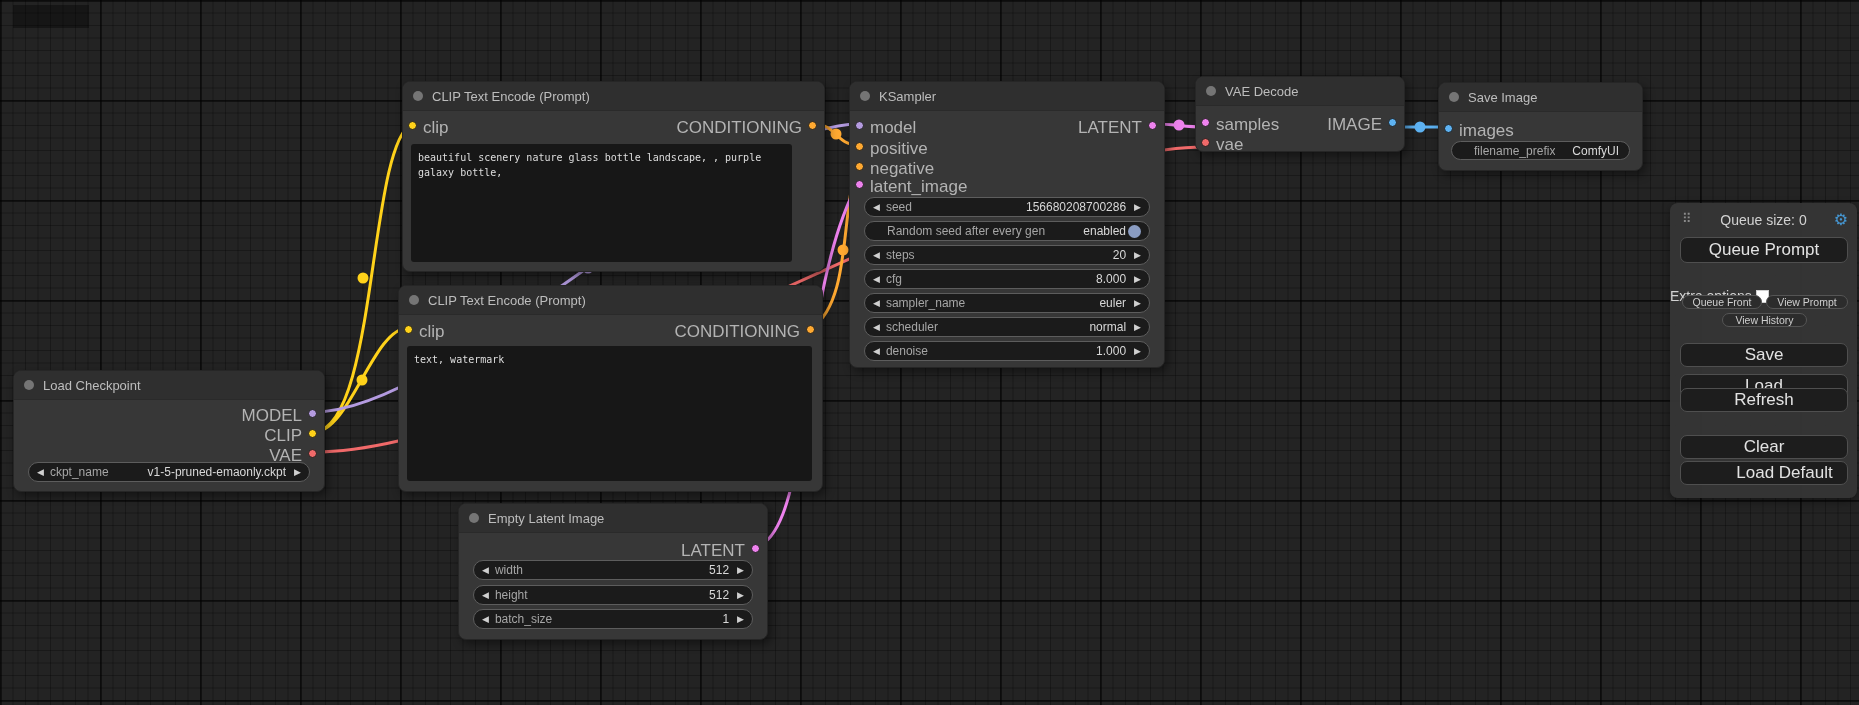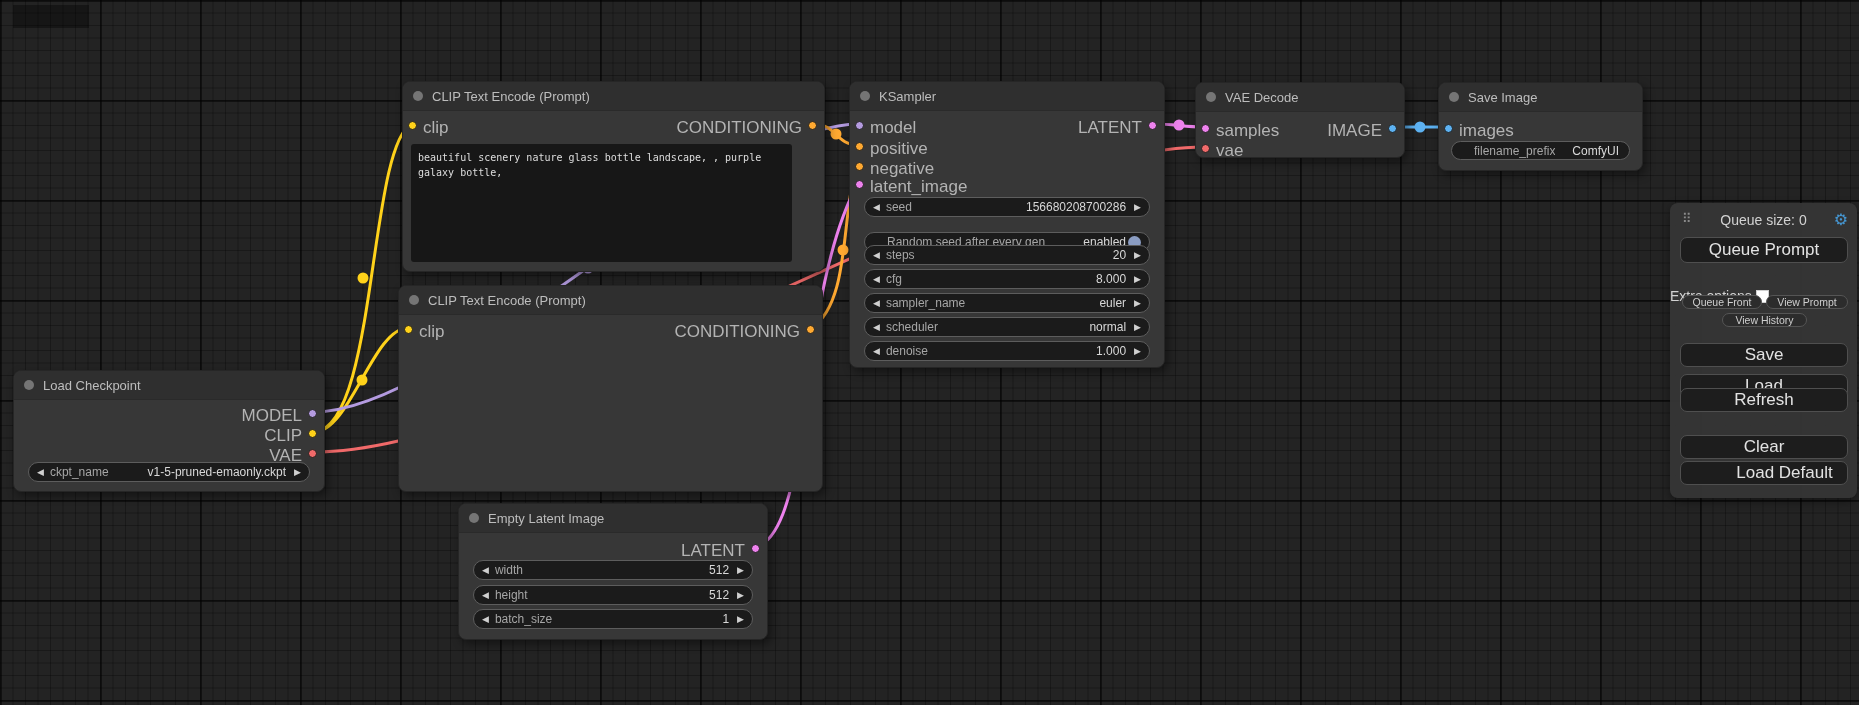--- a/index.html
+++ b/index.html
@@ -130,20 +130,21 @@
 
   <div class="node" style="left:398px;top:285px;width:425px;height:207px;">
     <div class="node-title">
       <span class="title-dot"></span>
       <span>CLIP Text Encode (Prompt)</span>
     </div>
     <span class="dot in" style="top: 38.5px; background: rgb(255, 210, 26);"></span>
     <span class="plabel in" style="top:36px;">clip</span>
     <span class="dot out" style="top: 38.5px; background: rgb(255, 169, 49);"></span>
     <span class="plabel out" style="top:36px;">CONDITIONING</span>
+    <div class="prompt-box" style="left:8px;top:60px;width:405px;height:135px;">text, watermark</div>
   </div>
 
   <div class="node" style="left:849px;top:81px;width:316px;height:287px;">
     <div class="node-title">
       <span class="title-dot"></span>
       <span>KSampler</span>
     </div>
     <span class="dot in" style="top: 38.5px; background: rgb(180, 155, 224);"></span>
     <span class="plabel in" style="top:36px;">model</span>
     <span class="dot in" style="top: 59.5px; background: rgb(255, 169, 49);"></span>
@@ -154,21 +155,21 @@
     <span class="plabel in" style="top:95px;">latent_image</span>
     <span class="dot out" style="top: 38.5px; background: rgb(238, 130, 238);"></span>
     <span class="plabel out" style="top:36px;">LATENT</span>
 
     <div class="widget" style="top:115px;">
       <span class="warrow">◀</span>
       <span class="wname">seed</span>
       <span class="wval">156680208700286</span>
       <span class="warrow">▶</span>
     </div>
-    <div class="widget" style="top:150px;">
+    <div class="widget" style="top:139px;">
       <span class="wname" style="margin-left:14px;">Random seed after every gen</span>
       <span class="wval noarrow">enabled</span>
       <span class="knob" style="background: rgb(138, 156, 194);"></span>
     </div>
     <div class="widget" style="top:163px;">
       <span class="warrow">◀</span>
       <span class="wname">steps</span>
       <span class="wval">20</span>
       <span class="warrow">▶</span>
     </div>
@@ -191,21 +192,21 @@
       <span class="warrow">▶</span>
     </div>
     <div class="widget" style="top:259px;">
       <span class="warrow">◀</span>
       <span class="wname">denoise</span>
       <span class="wval">1.000</span>
       <span class="warrow">▶</span>
     </div>
   </div>
 
-  <div class="node" style="left:1195px;top:82px;width:210px;height:76px;">
+  <div class="node" style="left:1195px;top:76px;width:210px;height:76px;">
     <div class="node-title">
       <span class="title-dot"></span>
       <span>VAE Decode</span>
     </div>
     <span class="dot in" style="top: 40.5px; background: rgb(238, 130, 238);"></span>
     <span class="plabel in" style="top:38px;">samples</span>
     <span class="dot in" style="top: 60.5px; background: rgb(241, 106, 106);"></span>
     <span class="plabel in" style="top:58px;">vae</span>
     <span class="dot out" style="top: 40.5px; background: rgb(93, 178, 242);"></span>
     <span class="plabel out" style="top:38px;">IMAGE</span>

